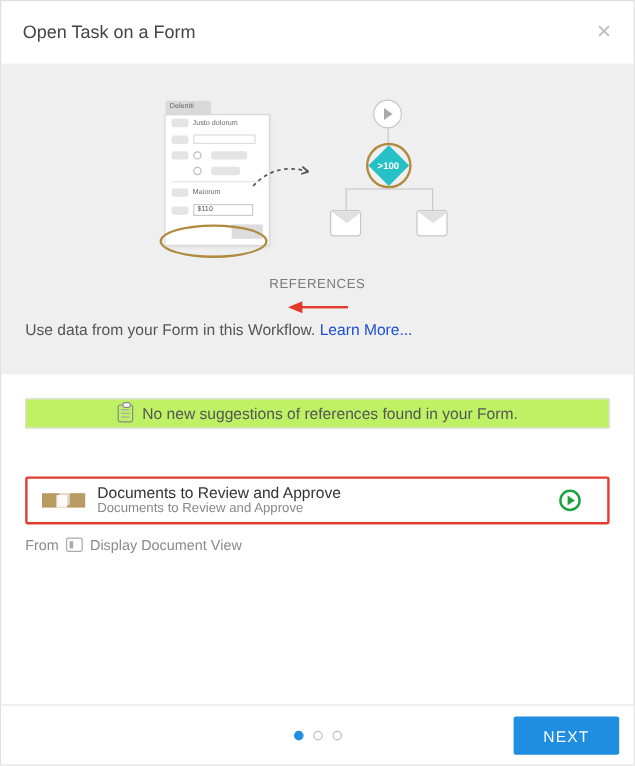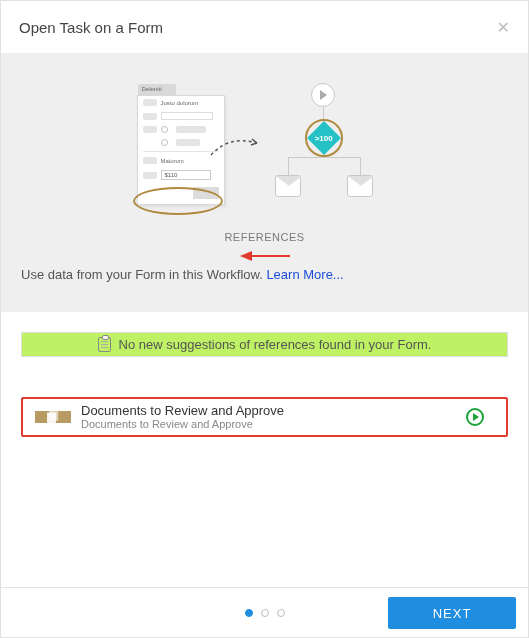--- a/index.html
+++ b/index.html
@@ -158,21 +158,21 @@
     border-top:1px solid #e5e5e5; background:#fff;
     display:flex; align-items:center; justify-content:center;
   }
   .dots { display:flex; gap:8px;}
   .dot { width:8px;height:8px;border:1px solid #1f8de0;border-radius:50%;}
   .dot.active{ background:#1f8de0;}
   .dot.inactive{ border-color:#bdbdbd;}
   .next-btn {
     position:absolute; right:12px; top:9px;
     background:#1f8de0; color:#fff; border:none;
-    width:128px; height:32px; font-size:13px; letter-spacing:1px;
+    width:88px; height:32px; font-size:13px; letter-spacing:1px;
     cursor:pointer; border-radius:2px;
   }
 </style>
 </head>
 <body>
 
 <div class="header">
   <span>Open Task on a Form</span>
   <span class="close-x">✕</span>
 </div>
@@ -260,20 +260,25 @@
         <rect x="7" y="3" width="12" height="14" rx="1" fill="#fff" opacity="0.6"></rect>
       </svg>
     </div>
     <div class="doc-text">
       <div class="doc-title">Documents to Review and Approve</div>
       <div class="doc-sub">Documents to Review and Approve</div>
     </div>
     <div class="play-green"></div>
   </div>
 
+  <div class="from-row">
+    <span>From</span>
+    <span class="from-icon"></span>
+    <span>Display Document View</span>
+  </div>
 </div>
 
 <div class="footer">
   <div class="dots">
     <span class="dot active"></span>
     <span class="dot inactive"></span>
     <span class="dot inactive"></span>
   </div>
   <button class="next-btn">NEXT</button>
 </div>

